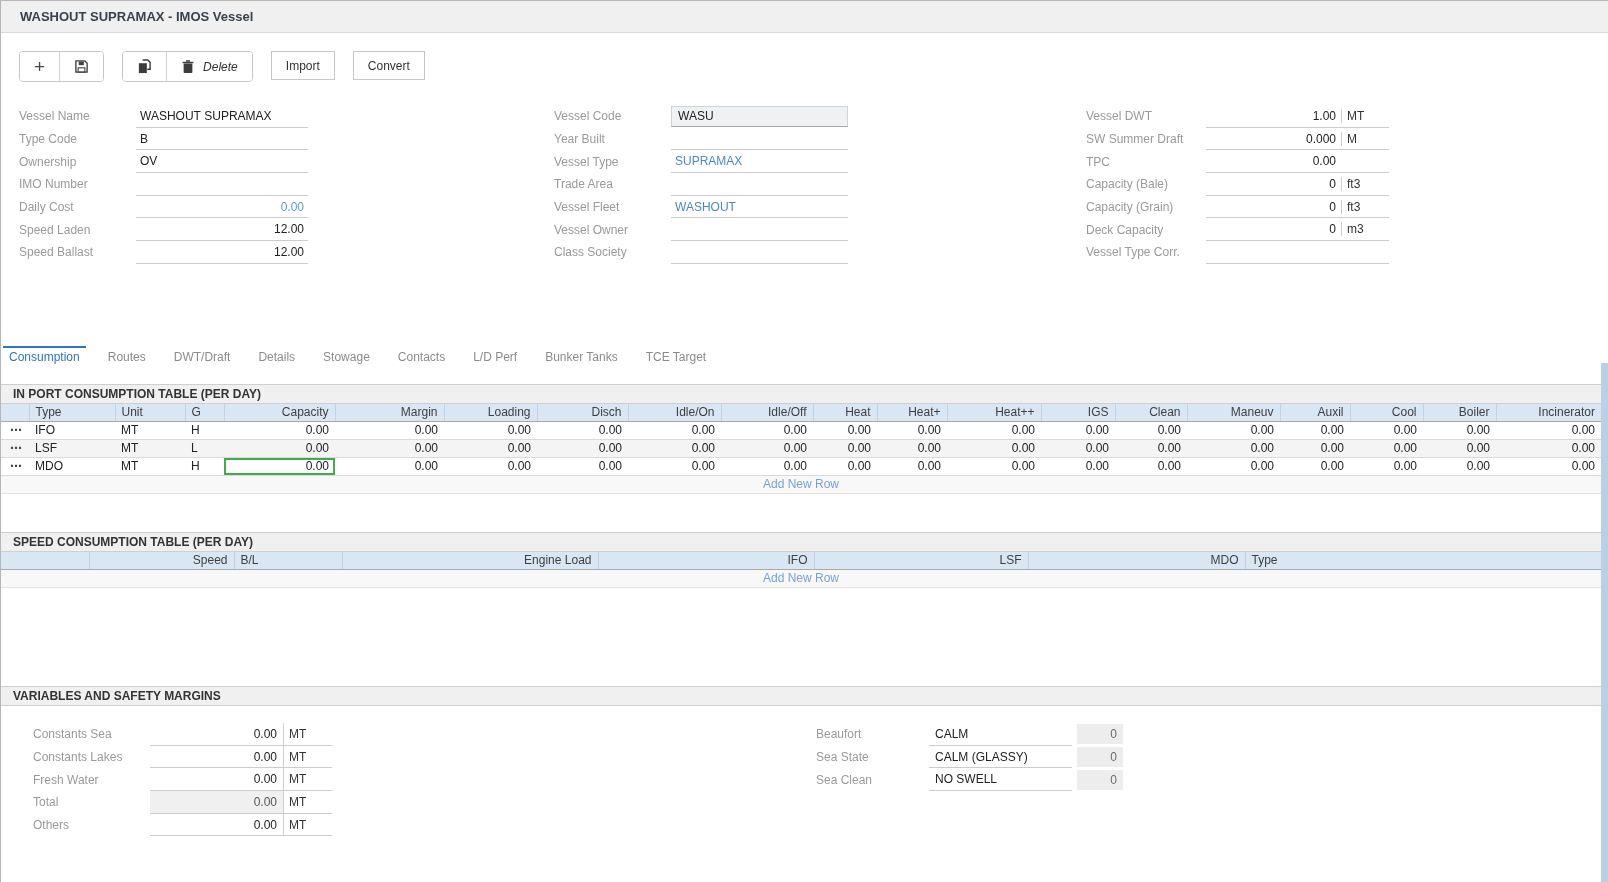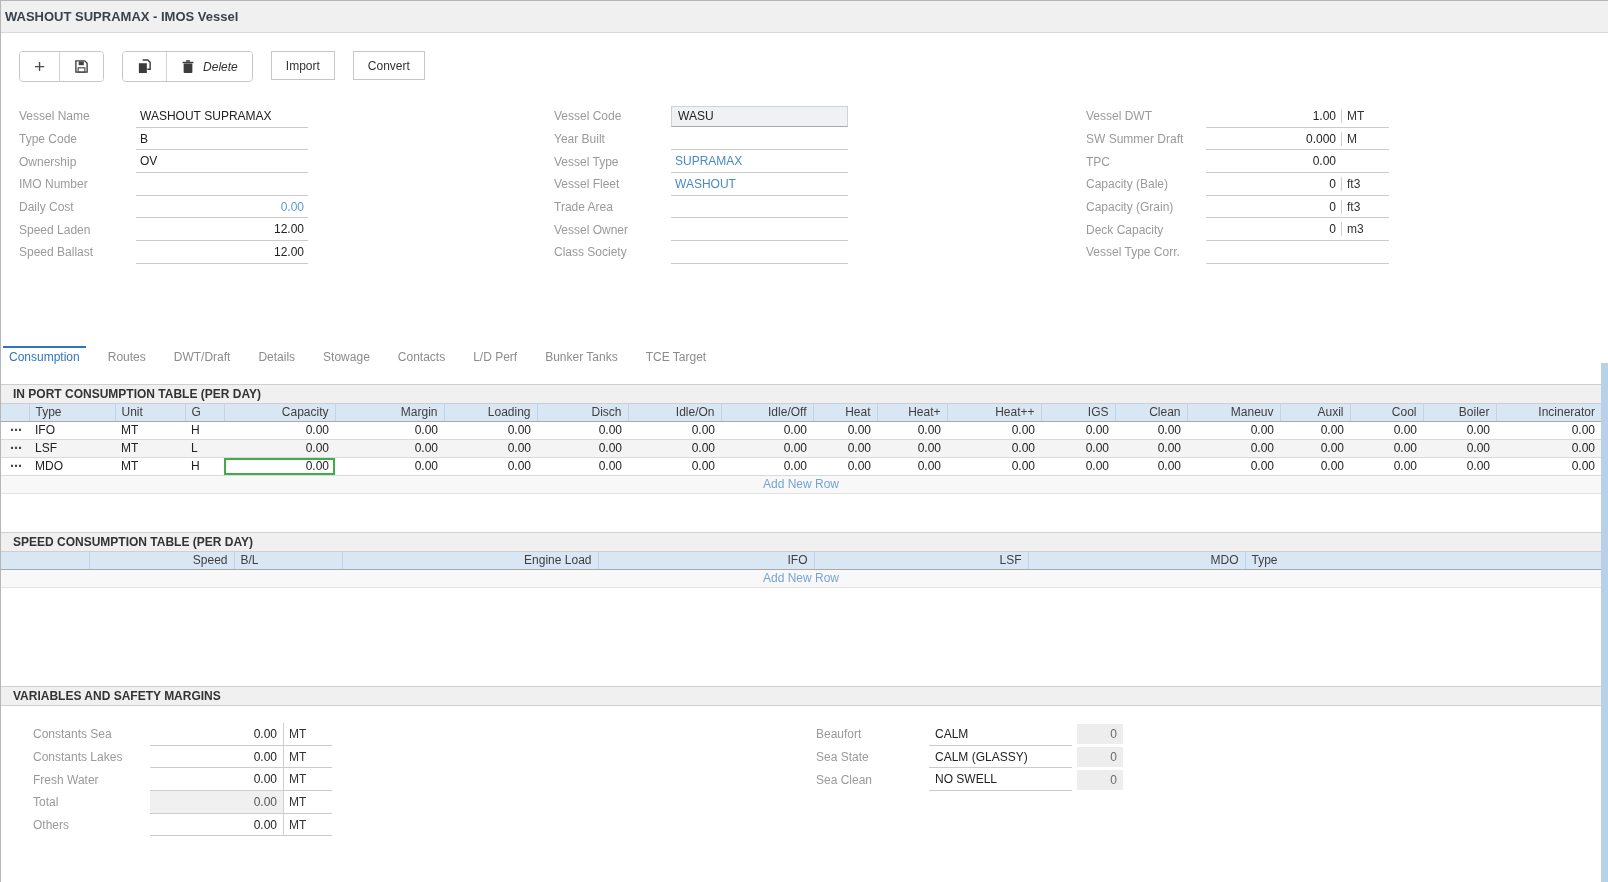--- a/index.html
+++ b/index.html
@@ -1,20 +1,20 @@
 <!DOCTYPE html>
 <html><head>
 <meta charset="utf-8">
 <style>
   * { box-sizing: border-box; }
   body { margin:0; background:#fff; font-family:"Liberation Sans","DejaVu Sans",sans-serif; font-size:12px; color:#222; }
   .window { position:relative; width:1608px; height:882px; background:#fff; border-left:1px solid #b6b6b6; border-top:1px solid #b6b6b6; overflow:hidden; }
 
   
-  .titlebar { position:absolute; top:0; left:0; right:0; height:32px; background:#f0f0f0; border-bottom:1px solid #d9d9d9; display:flex; align-items:center; padding-left:4px; font-weight:bold; font-size:13px; color:#39424c; }
+  .titlebar { position:absolute; top:0; left:0; right:0; height:32px; background:#f0f0f0; border-bottom:1px solid #d9d9d9; display:flex; align-items:center; padding-left:19px; font-weight:bold; font-size:13px; color:#39424c; }
 
   
   .toolbar { position:absolute; top:50px; left:18px; display:flex; gap:18px; }
   .btn { height:29px; background:#fff; border:1px solid #c6c6c6; border-radius:0; padding:0 14px; font:inherit; color:#333; display:flex; align-items:center; gap:8px; cursor:pointer; }
   .btn-group { display:flex; border:1px solid #c6c6c6; border-radius:4px; overflow:hidden; }
   .btn-group .btn { border:none; border-radius:0; border-right:1px solid #d2d2d2; }
   .btn-group .btn:last-child { border-right:none;font-style:italic; }
   .plus { font-size:19px; color:#4a4a4a; line-height:1; font-weight:400; }
   .icon svg { display:block; }
 
@@ -184,29 +184,29 @@
             <span class="fval"></span>
           </div>
       </div>
       <div class="frow">
         <span class="flabel">Vessel Type</span>
         <div class="fline">
             <span class="fval link">SUPRAMAX</span>
           </div>
       </div>
       <div class="frow">
+        <span class="flabel">Trade Area</span>
+        <div class="fline">
+            <span class="fval"></span>
+          </div>
+      </div>
+      <div class="frow">
         <span class="flabel">Vessel Fleet</span>
         <div class="fline">
             <span class="fval link">WASHOUT</span>
-          </div>
-      </div>
-      <div class="frow">
-        <span class="flabel">Trade Area</span>
-        <div class="fline">
-            <span class="fval"></span>
           </div>
       </div>
       <div class="frow">
         <span class="flabel">Vessel Owner</span>
         <div class="fline">
             <span class="fval"></span>
           </div>
       </div>
       <div class="frow">
         <span class="flabel">Class Society</span>

